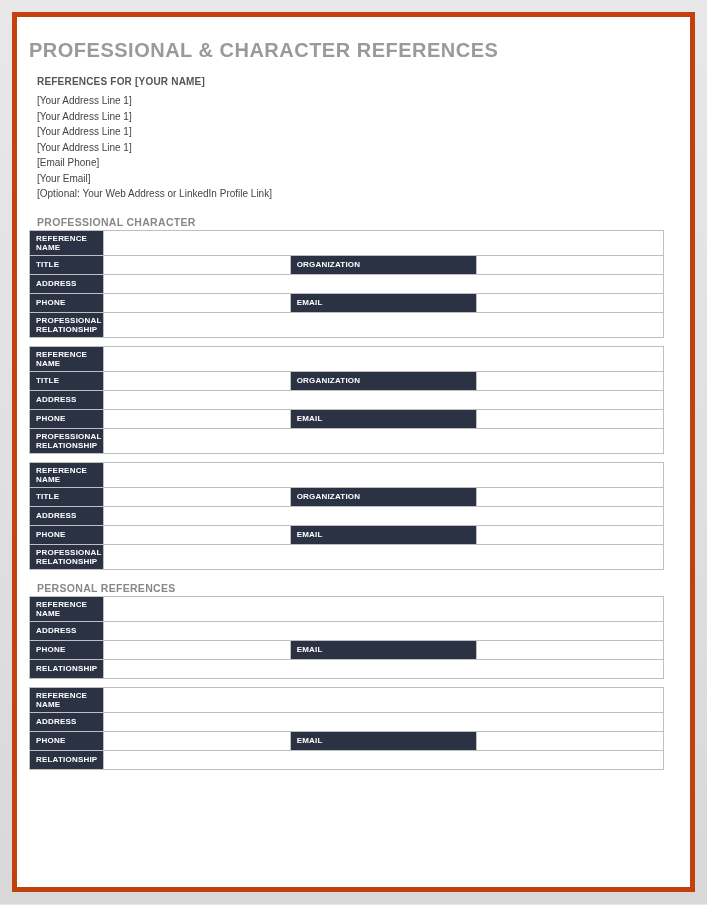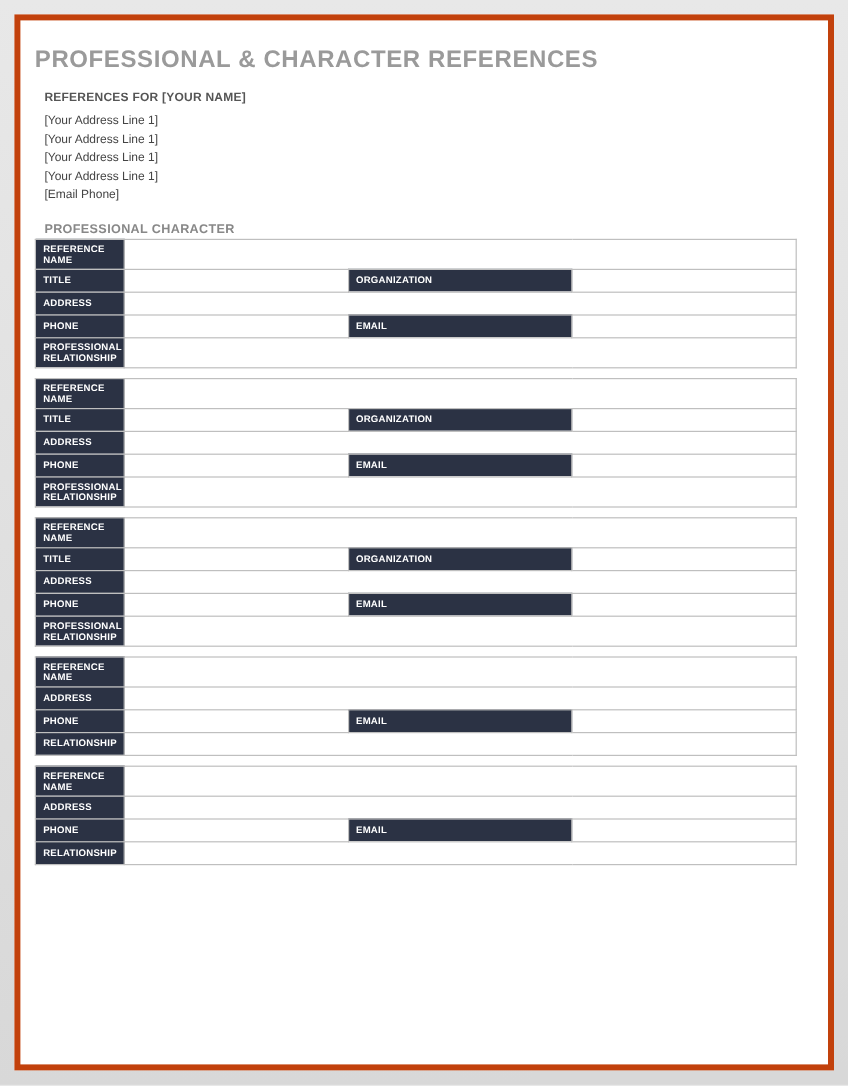--- a/index.html
+++ b/index.html
@@ -82,20 +82,22 @@
   <div class="title">PROFESSIONAL &amp; CHARACTER REFERENCES</div>
 
   <div class="subhead">REFERENCES FOR [YOUR NAME]</div>
 
   <div class="address-block">
     <div>[Your Address Line 1]</div>
     <div>[Your Address Line 1]</div>
     <div>[Your Address Line 1]</div>
     <div>[Your Address Line 1]</div>
     <div>[Email Phone]</div>
+    <div>[Your Email]</div>
+    <div>[Optional: Your Web Address or LinkedIn Profile Link]</div>
   </div>
 
   <div class="section-label">PROFESSIONAL CHARACTER</div>
 
   <table class="ref">
     <tbody>
         <tr>
       <td class="lbl">REFERENCE NAME</td>
       <td class="val" colspan="3"></td>
     </tr>
@@ -173,20 +175,21 @@
       <td class="lbl-mid">EMAIL</td>
       <td class="val"></td>
     </tr>
     <tr>
       <td class="lbl tall">PROFESSIONAL RELATIONSHIP</td>
       <td class="val tall" colspan="3"></td>
     </tr>
   </tbody>
     </table>
 
+  <div class="section-label">PERSONAL REFERENCES</div>
 
   <table class="ref">
     <tbody>
         <tr>
       <td class="lbl">REFERENCE NAME</td>
       <td class="val" colspan="3"></td>
     </tr>
     <tr>
       <td class="lbl">ADDRESS</td>
       <td class="val" colspan="3"></td>

